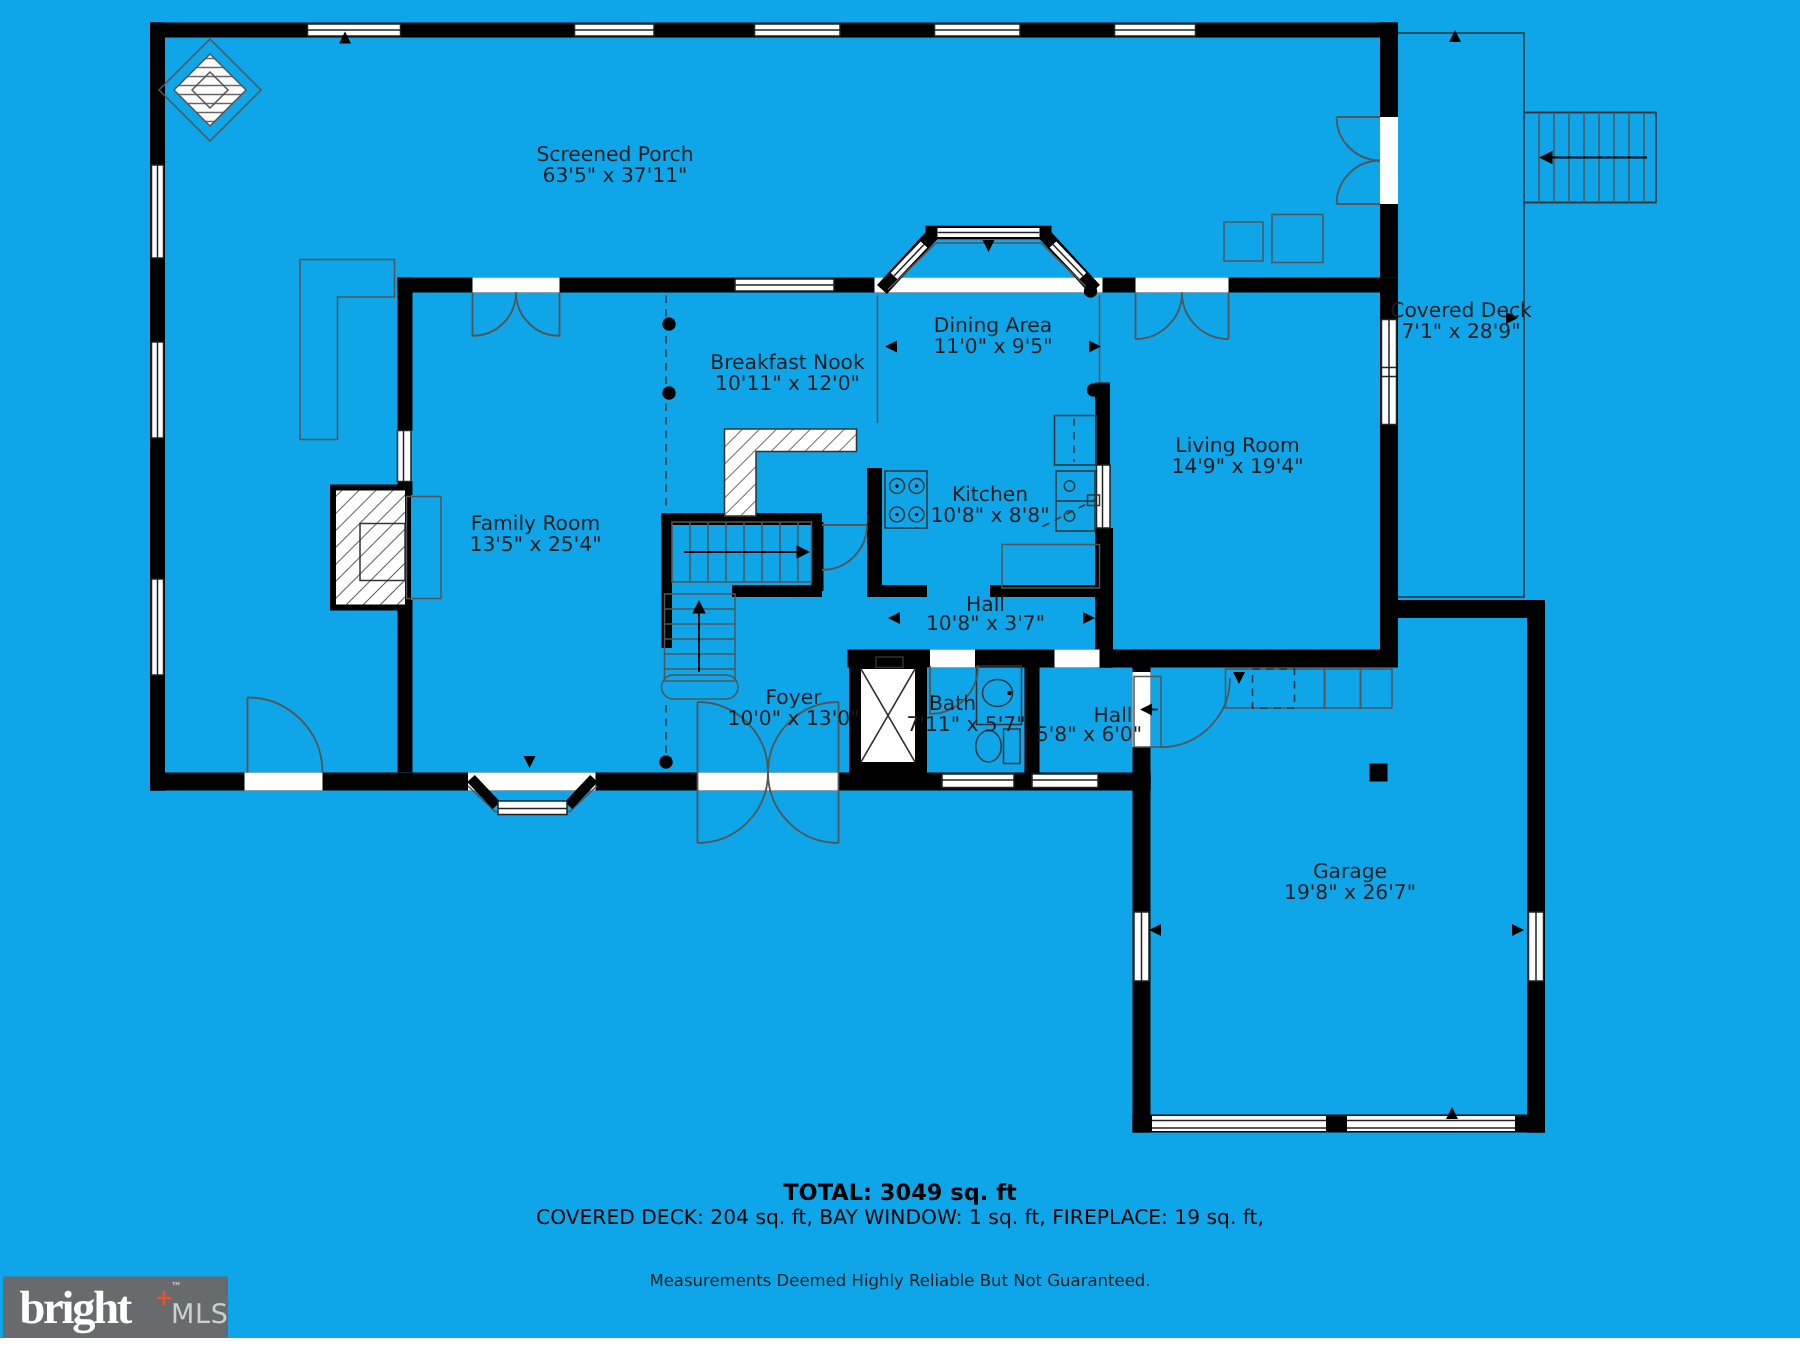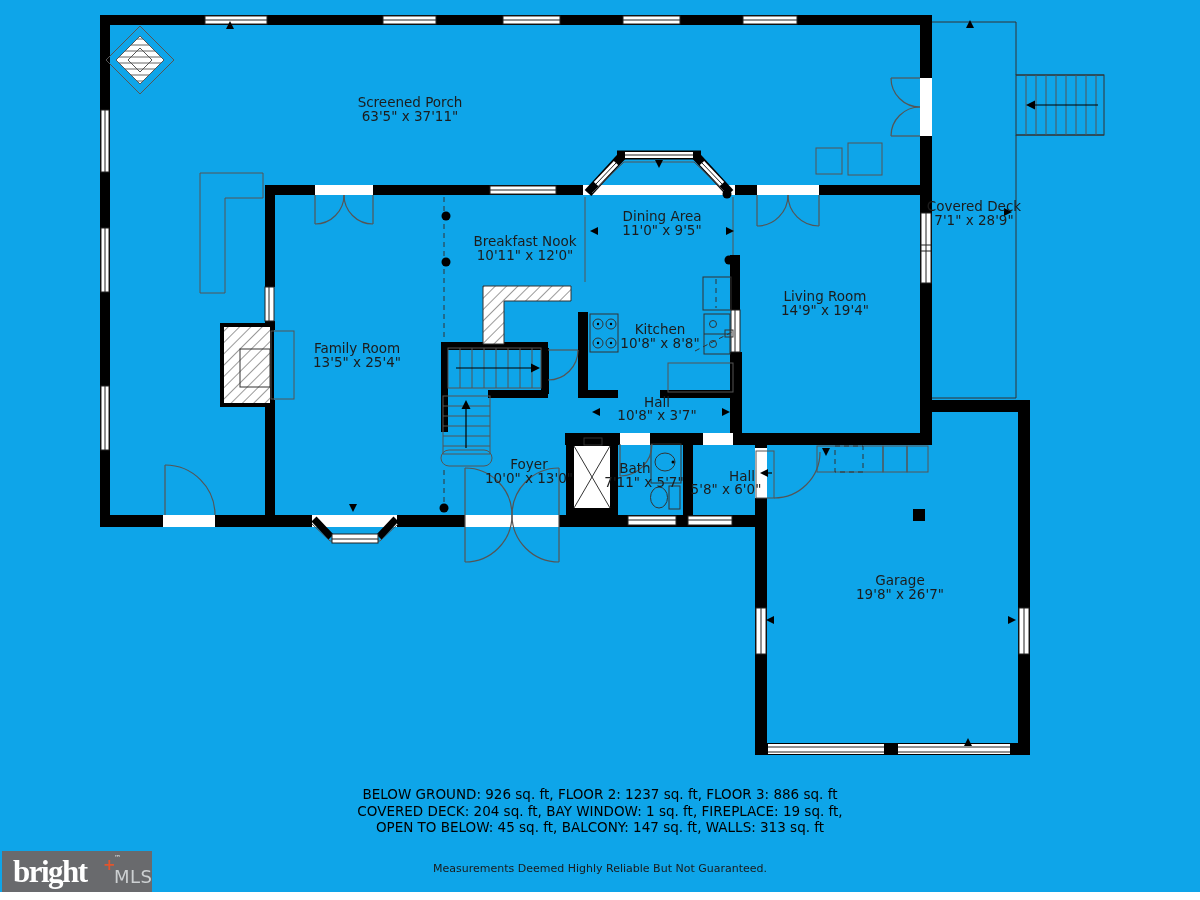--- a/index.html
+++ b/index.html
@@ -366,23 +366,22 @@
     <text class="lbl" x="635" y="473">Bath</text>
     <text class="lbl" x="644" y="487">7'11" x 5'7"</text>
     <text class="lbl" x="742" y="481">Hall</text>
     <text class="lbl" x="726" y="494">5'8" x 6'0"</text>
     <text class="lbl" x="900" y="585">Garage</text>
     <text class="lbl" x="900" y="599">19'8" x 26'7"</text>
   </g>
 </svg>
 
 <div class="summary">
-  <div class="t-line">BELOW GROUND: 926 sq. ft, FLOOR 2: 1237 sq. ft, FLOOR 3: 886 sq. ft</div>
+  <div class="t-total">TOTAL: 3049 sq. ft</div>
   <div class="t-line">COVERED DECK: 204 sq. ft, BAY WINDOW: 1 sq. ft, FIREPLACE: 19 sq. ft,</div>
-  <div class="t-line">OPEN TO BELOW: 45 sq. ft, BALCONY: 147 sq. ft, WALLS: 313 sq. ft</div>
   <div class="t-disc">Measurements Deemed Highly Reliable But Not Guaranteed.</div>
 </div>
 
 <div class="logo">
   <span class="b">bright</span>
   <span class="plus">+</span>
   <span class="tm">™</span>
   <span class="mls">MLS</span>
 </div>
 

